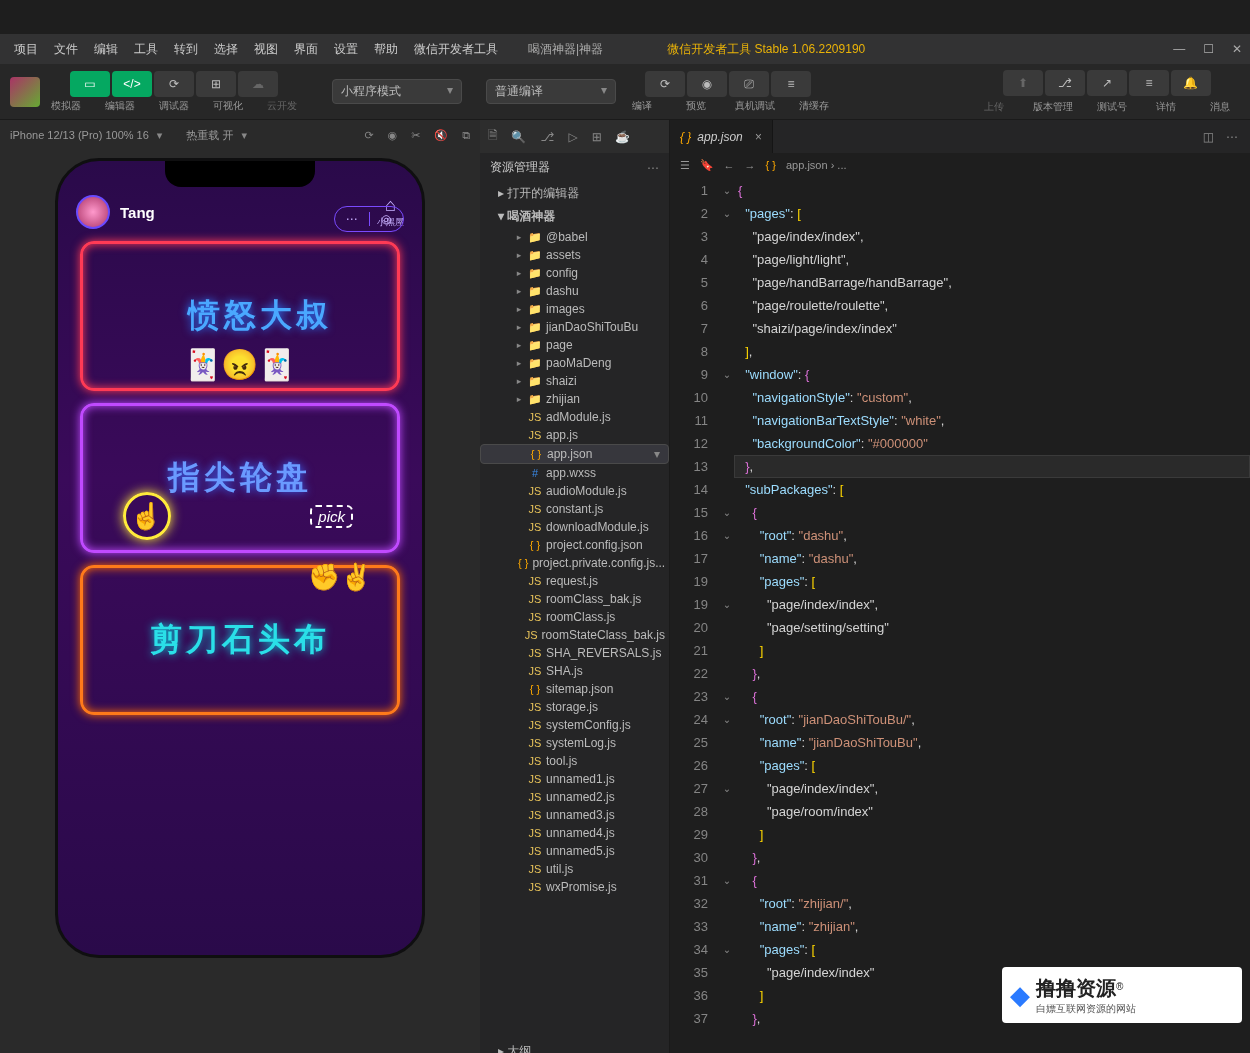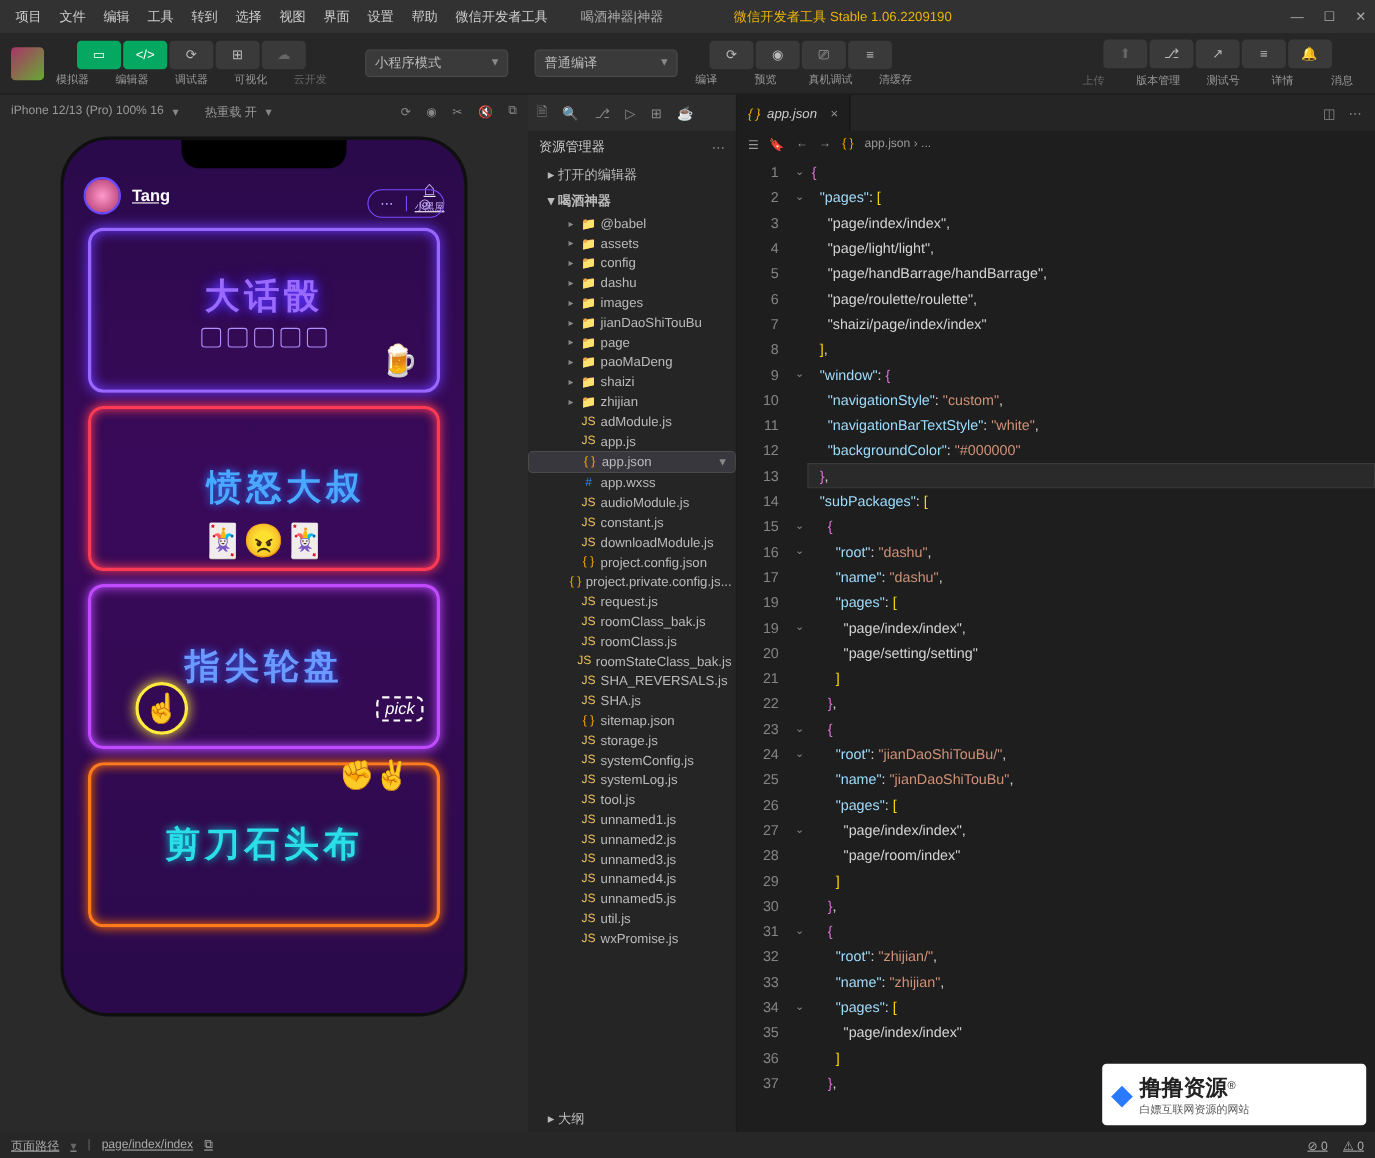--- a/index.html
+++ b/index.html
@@ -1,17 +1,17 @@
 <!DOCTYPE html>
 <html><head>
 <meta charset="utf-8">
 <style>
 * { margin:0; padding:0; box-sizing:border-box; font-family:"Microsoft YaHei",-apple-system,sans-serif; }
 body { background:#1e1e1e; color:#ccc; width:1250px; height:1053px; overflow:hidden; font-size:12px; }
-.menubar { display:flex; align-items:center; height:30px; background:#323233; padding:0 8px; gap:4px; }
+.menubar { display:flex; align-items:center; height:30px; background:#323233; padding:0 8px; gap:4px;margin-top:34px; }
 .menubar .mitem { color:#ccc; padding:0 6px; cursor:pointer; }
 .menubar .title1 { margin-left:20px; color:#aaa; }
 .menubar .title2 { margin-left:60px; color:#eab308; }
 .menubar .winbtns { margin-left:auto; display:flex; gap:18px; color:#aaa; }
 .toolbar { display:flex; align-items:center; height:56px; background:#272727; padding:0 10px; gap:6px; border-bottom:1px solid #1a1a1a; }
 .avatar-sq { width:30px; height:30px; background:linear-gradient(135deg,#a36,#6a3); border-radius:4px; }
 .tbgrp { display:flex; flex-direction:column; align-items:center; gap:2px; }
 .tbgrp .btns { display:flex; gap:2px; }
 .tbgrp .lbls { display:flex; gap:14px; font-size:10px; color:#999; }
 .tbgrp .lbls span { width:40px; text-align:center; }
@@ -29,36 +29,36 @@
 .sim-bar .ico { color:#888; cursor:pointer; }
 .phone-wrap { flex:1; display:flex; justify-content:center; padding-top:8px; }
 .phone { width:370px; height:800px; background:linear-gradient(180deg,#2a0a4a,#3a0a5a 40%,#2a0a4a); border-radius:44px; border:3px solid #0f0f10; position:relative; color:#fff; overflow:hidden; }
 .notch { position:absolute; top:0; left:50%; transform:translateX(-50%); width:150px; height:26px; background:#000; border-radius:0 0 16px 16px; z-index:5; }
 .status { display:flex; justify-content:center; padding:8px 22px 0; font-size:12px; font-weight:600; }
 .tipbar { margin:18px 14px 0; height:30px; border:1px solid #7a4aff; border-radius:15px; display:flex; align-items:center; padding:0 12px; font-size:11px; color:#c9b0ff; position:relative; }
 .tipbar .hand { margin-left:4px; }
 .capsule { position:absolute; right:18px; top:45px; width:70px; height:26px; border:1px solid #7a4aff; border-radius:13px; display:flex; align-items:center; }
 .capsule div { flex:1; text-align:center; color:#c9b0ff; }
 .capsule .divider { width:1px; height:14px; background:#7a4aff; flex:none; }
-.userrow { display:flex; align-items:center; margin:12px 18px; gap:10px;text-decoration:underline; }
+.userrow { display:flex; align-items:center; margin:12px 18px; gap:10px; }
 .uavatar { width:34px; height:34px; border-radius:50%; background:radial-gradient(circle,#f9c,#a36); border:2px solid #6a4aff; }
 .uname { font-size:15px; font-weight:600; }
 .minihome { margin-left:auto; text-align:center; font-size:9px; color:#c6b0ff; }
 .minihome .hic { font-size:18px; }
 .card { margin:12px 22px; height:150px; border:3px solid; border-radius:14px; position:relative; display:flex; flex-direction:column; align-items:center; justify-content:center; }
 .card .ntxt { font-size:32px; font-weight:900; letter-spacing:4px; }
 .c1 { border-color:#9966ff; box-shadow:0 0 12px #6a3aff inset,0 0 12px #6a3aff; }
 .c1 .ntxt { color:#9a6aff; text-shadow:0 0 8px #6a3aff,0 0 14px #3a1aff; }
 .dice-row { display:flex; gap:6px; margin-top:6px; }
 .dice { width:18px; height:18px; border:1px solid #b090ff; border-radius:3px; }
 .c2 { border-color:#ff3a55; box-shadow:0 0 10px #ff3a55 inset,0 0 10px #ff3a55; }
 .c2 .ntxt { color:#4aa8ff; text-shadow:0 0 8px #2a7aff;margin-left:40px; }
 .c3 { border-color:#c04aff; box-shadow:0 0 10px #c04aff inset,0 0 10px #c04aff; }
 .c3 .ntxt { color:#6a9aff; text-shadow:0 0 8px #3a6aff; }
-.c3 .pick { position:absolute; right:12px; bottom:22px; border:2px dashed #fff; color:#fff; border-radius:6px; padding:1px 6px; font-style:italic; font-size:15px; }
+.c3 .pick { position:absolute; right:44px; bottom:22px; border:2px dashed #fff; color:#fff; border-radius:6px; padding:1px 6px; font-style:italic; font-size:15px; }
 .glowhand { position:absolute; left:40px; bottom:10px; width:48px; height:48px; border:3px solid #ffeb3b; border-radius:50%; box-shadow:0 0 12px #ffeb3b; display:flex; align-items:center; justify-content:center; color:#7ad; font-size:26px; }
 .c4 { border-color:#ff7a1a; box-shadow:0 0 10px #ff6a00 inset,0 0 10px #ff6a00; }
 .c4 .ntxt { color:#2adfe8; text-shadow:0 0 8px #0acfe0; }
 .explorer { width:190px; background:#252526; border-right:1px solid #1a1a1a; display:flex; flex-direction:column; }
 .ed-tabs { height:33px; background:#2d2d2d; display:flex; align-items:center; padding:0 8px; gap:14px; color:#888; }
 .ed-tabs .t { cursor:pointer; }
 .exp-hdr { display:flex; align-items:center; padding:6px 10px; color:#ccc; font-size:12px; }
 .exp-hdr .dots { margin-left:auto; color:#888; }
 .exp-sec { padding:3px 10px 3px 18px; color:#bbb; font-size:12px; cursor:pointer; }
 .exp-sec.bold { font-weight:600; }
@@ -204,31 +204,20 @@
           <div>◎</div>
         </div>
         <div class="userrow">
           <div class="uavatar"></div>
           <div class="uname">Tang</div>
           <div class="minihome">
             <div class="hic">⌂</div>
             <div>小黑屋</div>
           </div>
         </div>
-        <div class="card c1">
-          <div class="ntxt">大话骰</div>
-          <div class="dice-row">
-            <div class="dice"></div>
-              <div class="dice"></div>
-              <div class="dice"></div>
-              <div class="dice"></div>
-              <div class="dice"></div>
-          </div>
-          <span style="position:absolute;right:16px;bottom:10px;font-size:28px">🍺</span>
-        </div>
         <div class="card c2">
           <div class="ntxt">愤怒大叔</div>
           <span style="position:absolute;bottom:6px;font-size:30px">🃏😠🃏</span>
         </div>
         <div class="card c3">
           <div class="ntxt">指尖轮盘</div>
           <div class="glowhand">☝</div>
           <div class="pick">pick</div>
         </div>
         <div class="card c4">

